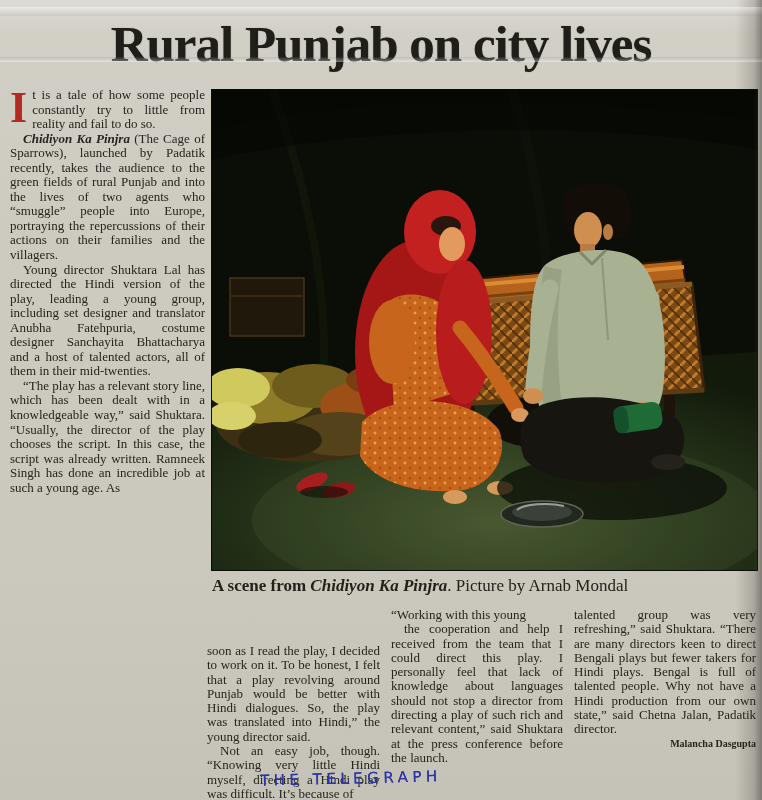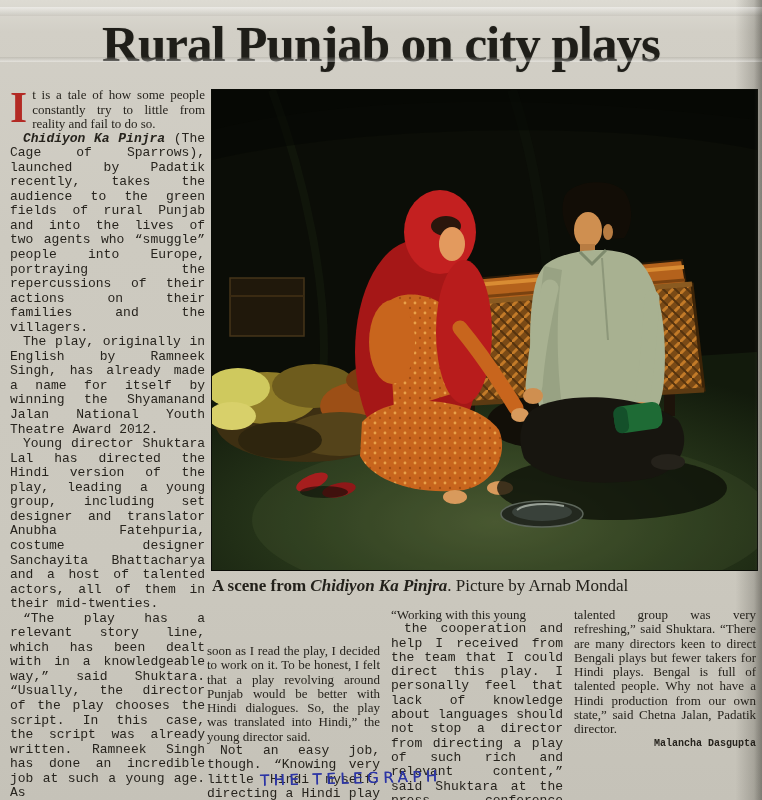--- a/index.html
+++ b/index.html
@@ -19,21 +19,21 @@
   .crease-top{top:7px;height:9px;background:linear-gradient(180deg,rgba(255,255,255,.45),rgba(120,118,108,.12));}
   .crease-headline{top:57px;height:5px;background:linear-gradient(180deg,rgba(90,88,78,.14),rgba(255,255,255,.4));}
   .headline{
     position:absolute;top:18px;left:30px;width:702px;margin:0;
     font-size:51px;line-height:52px;font-weight:700;letter-spacing:-1px;
     text-align:center;color:#1f1e19;
     text-shadow:0 0 1px rgba(30,30,25,.45);
   }
   .col{position:absolute;text-align:justify;font-size:13px;line-height:14.55px;color:#27241e;overflow:hidden;}
   .col p{margin:0;padding:0;}
-  .col p + p{text-indent:13px;font-family:Liberation Mono, monospace;}
+  .col p + p{text-indent:13px;}
   .col1{left:10px;top:88px;width:195px;height:712px;}
   .cols-bottom{font-size:13px;line-height:14.3px;}
   .col2{left:207px;top:644px;width:173px;height:192px;}
   .col3{left:391px;top:608px;width:172px;height:192px;}
   .col4{left:574px;top:608px;width:182px;height:192px;}
   .dropcap{
     float:left;font-weight:700;color:#b32a24;
     font-size:44px;line-height:36px;padding:2px 5px 0 0;
     font-family:"Liberation Serif",serif;
   }
@@ -67,27 +67,26 @@
     background:linear-gradient(90deg,rgba(0,0,0,0),rgba(70,68,60,.30));
     pointer-events:none;
   }
 </style>
 </head>
 <body>
 
 <div class="page">
 
   <div class="crease crease-top"></div>
-  <h1 class="headline">Rural Punjab on city plays</h1>
+  <h1 class="headline">Rural Punjab on city lives</h1>
   <div class="crease crease-headline"></div>
 
   <div class="col col1">
     <p><span class="dropcap">I</span><span>t is a tale of how some people constantly try to little from reality and fail to do so.</span></p>
     <p><span class="lead-ital">Chidiyon Ka Pinjra</span><span> (The Cage of Sparrows), launched by Padatik recently, takes the audience to the green fields of rural Punjab and into the lives of two agents who “smuggle” people into Europe, portraying the repercussions of their actions on their families and the villagers.</span></p>
-    <p>The play, originally in English by Ramneek Singh, has already made a name for itself by winning the Shyamanand Jalan National Youth Theatre Award 2012.</p>
     <p>Young director Shuktara Lal has directed the Hindi version of the play, leading a young group, including set designer and translator Anubha Fatehpuria, costume designer Sanchayita Bhattacharya and a host of talented actors, all of them in their mid-twenties.</p>
     <p>“The play has a relevant story line, which has been dealt with in a knowledgeable way,” said Shuktara. “Usually, the director of the play chooses the script. In this case, the script was already written. Ramneek Singh has done an incredible job at such a young age. As</p>
   </div>
 
   <figure class="photo" aria-label="Dark stage scene: a woman in a red dupatta and orange salwar kameez sits beside a man in a pale shirt, next to a woven charpai cot; a pile of clothes, red slippers and a steel plate lie on the dimly lit green floor">
     <svg width="545" height="480" viewBox="0 0 545 480" xmlns="http://www.w3.org/2000/svg">
       <defs>
         <radialGradient id="floorGrad" cx="52%" cy="78%" r="75%">
           <stop offset="0%" stop-color="#46552f"></stop>
           <stop offset="45%" stop-color="#2a3a1c"></stop>

